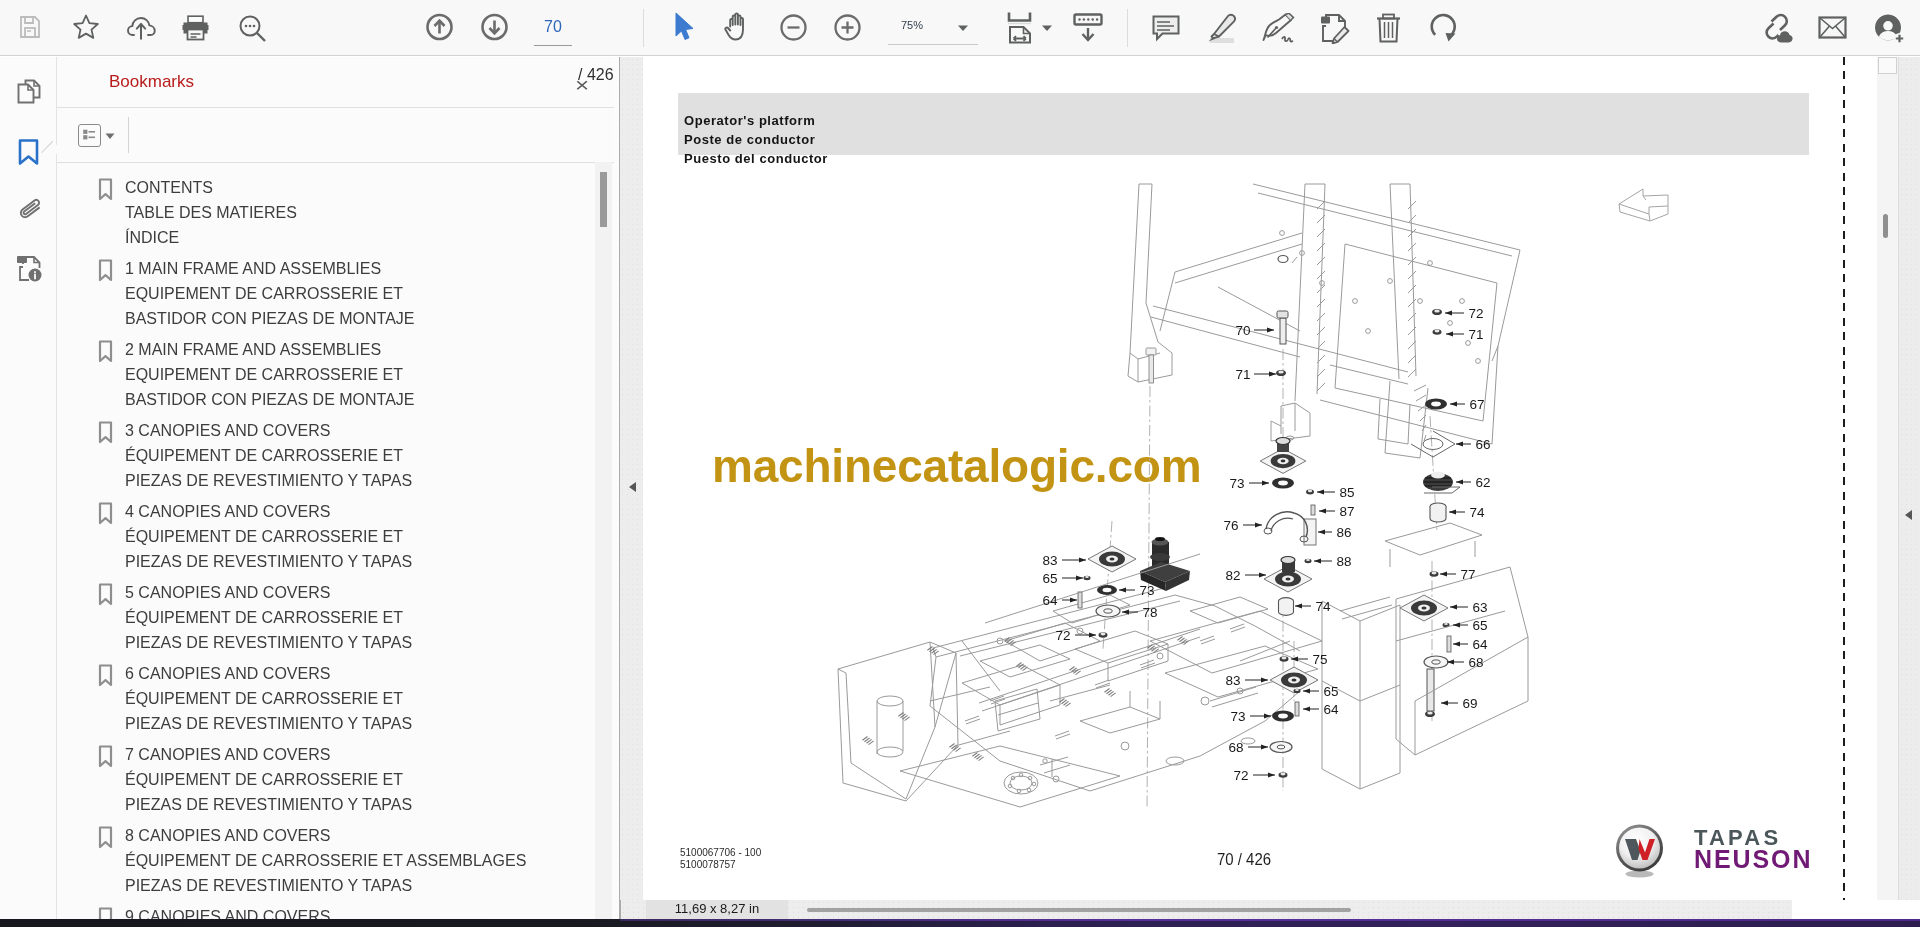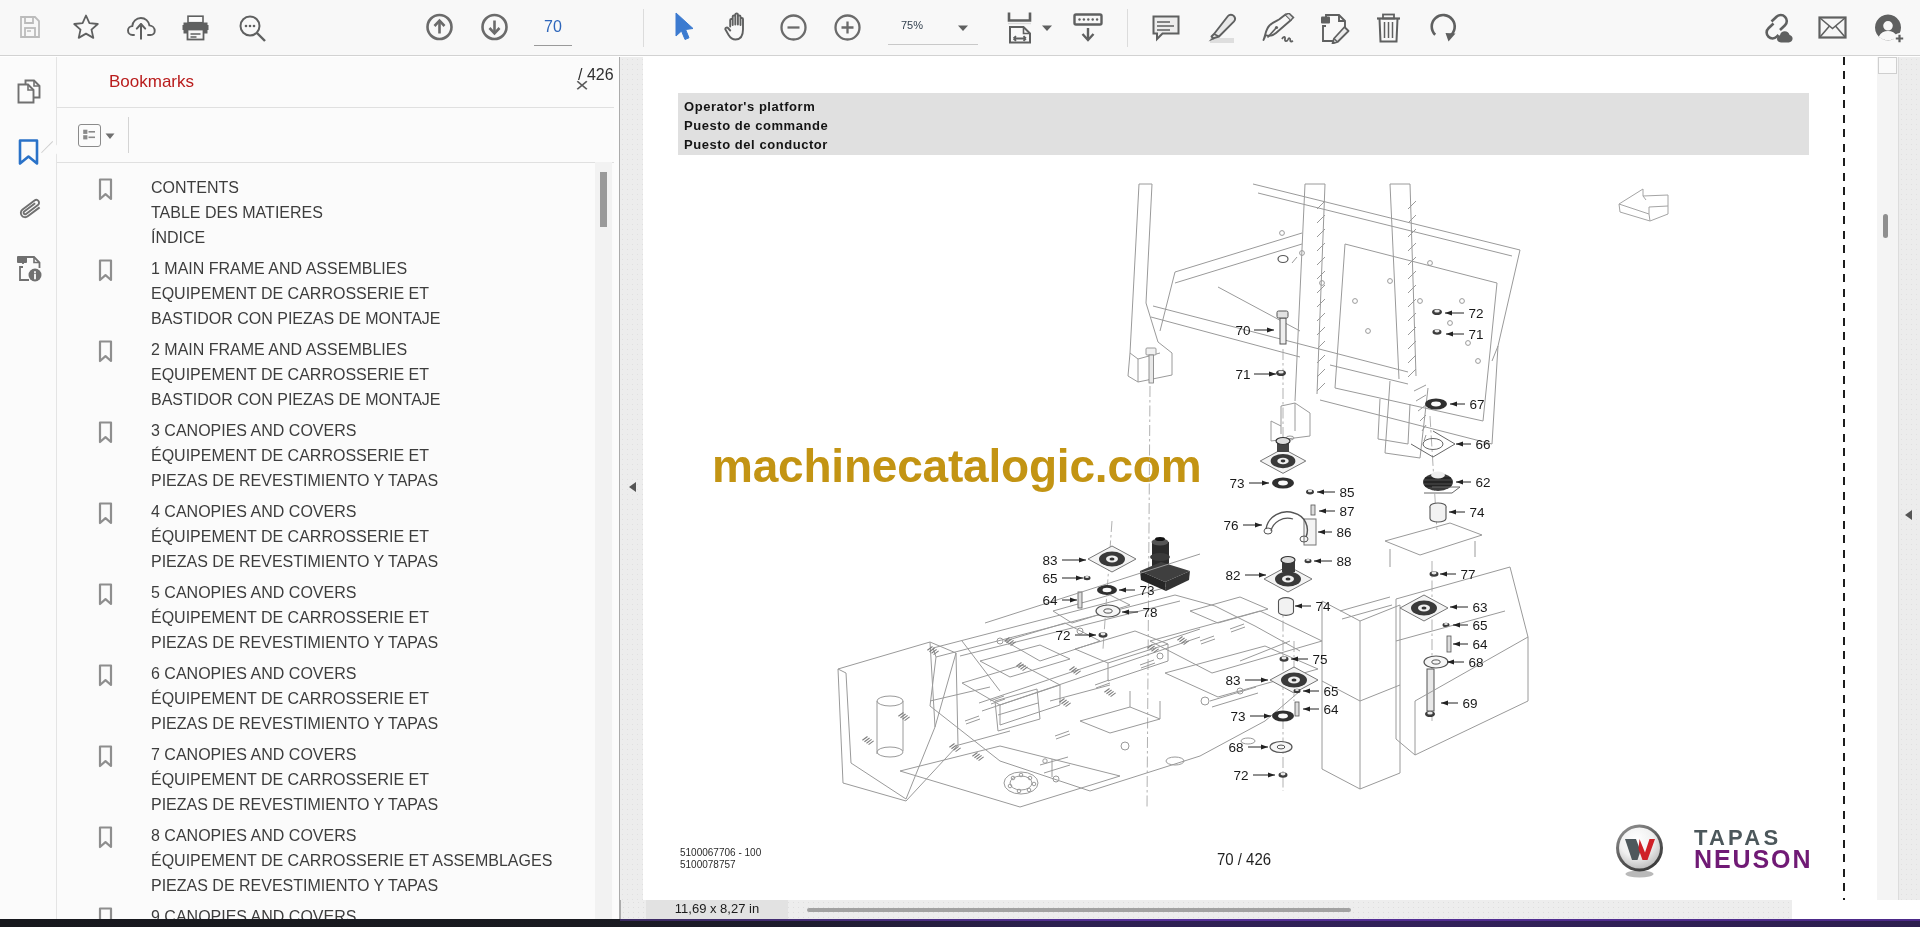--- a/index.html
+++ b/index.html
@@ -11,40 +11,40 @@
   #leftbar { left:0; top:57px; width:57px; height:862px; background:#fbfbfb; border-right:1px solid #e4e4e4; }
   #panel { left:57px; top:57px; width:557px; height:862px; background:#fbfbfb; }
   #paneltitle { position:absolute; left:20px; top:15px; font-size:17px; color:#b91c1c;margin-left:32px; }
   .hdiv { position:absolute; left:0; width:557px; height:1px; background:#e0e0e0; }
   #pborder { left:619px; top:57px; width:1px; height:862px; background:#ababab; }
   #pgap { left:614px; top:57px; width:5px; height:862px; background:#fcfcfc; }
   #canvasstrip { left:620px; top:57px; width:23px; height:843px; background:#ededed; background-image:radial-gradient(#e0e0e0 0.8px, transparent 0.9px); background-size:5px 5px; }
   #page { left:643px; top:57px; width:1234px; height:843px; background:#ffffff; }
   #hdrbar { position:absolute; left:35px; top:36px; width:1131px; height:62px; background:#e0e0e0; }
   #hdrbar div { margin-left:6px; font-size:13px; letter-spacing:0.55px; font-weight:bold; color:#141414; line-height:19px; }
-  #hdrbar { padding-top:4px; }
+  #hdrbar { padding-top:18px; }
   #watermark { position:absolute; left:69px; top:382px; font-size:46px; font-weight:bold; color:#c39413; letter-spacing:-0.2px; white-space:nowrap; }
   #fid { position:absolute; left:37px; top:790px; font-size:10px; color:#2b2b2b; line-height:11.5px; }
   #pgnum { position:absolute; left:541px; top:793px; width:120px; text-align:center; font-size:17px; color:#1f1f1f; transform:scale(0.88,1); }
   #dashline { position:absolute; left:1200px; top:0px; width:2px; height:843px;
      background-image:repeating-linear-gradient(to bottom,#1c1c1c 0 8px, transparent 8px 14.5px); }
   #rsb { left:1877px; top:57px; width:21px; height:843px; background:#f4f4f4; }
   #rsbtn { position:absolute; left:1px; top:0px; width:19px; height:17px; background:#fafafa; border:1px solid #cfcfcf; }
   #rthumb { position:absolute; left:6px; top:157px; width:5px; height:24px; background:#8f8f8f; border-radius:3px; }
   #rtools { left:1898px; top:57px; width:22px; height:843px; background:#ececec; background-image:radial-gradient(#e0e0e0 0.8px, transparent 0.9px); background-size:5px 5px; border-left:1px solid #dcdcdc; }
   #statusbar { left:620px; top:900px; width:1172px; height:19px; background:#ededed; background-image:radial-gradient(#dedede 0.8px, transparent 0.9px); background-size:5px 5px; border-left:1px solid #ababab; }
   #sizebox { position:absolute; left:25px; top:0; width:142px; height:19px; background:#e2e2e2; font-size:13px; color:#1b1b1b; text-align:center; line-height:18px; }
   #hthumb { position:absolute; left:186px; top:8px; width:544px; height:4px; background:#a2a2a2; border-radius:2px; }
   #taskbar { left:0; top:919px; width:1920px; height:8px;
      background:linear-gradient(90deg,#17181d 0%,#191a20 30%,#1e1c2e 42%,#2c2050 55%,#32215a 75%,#2c1e4e 100%); }
   #taskbar:before { content:''; position:absolute; left:620px; top:0; width:1300px; height:2px; background:linear-gradient(90deg,#3a2a60,#56309a 40%,#4c2a88 100%); }
   
   #bmlist { position:absolute; left:0; top:118px; width:536px; }
   .bmitem { position:relative; margin-bottom:6px; }
-  .bmtext { margin-left:94px; font-size:16px; line-height:25px; color:#3d3d3d; }
+  .bmtext { margin-left:68px; font-size:16px; line-height:25px; color:#3d3d3d; }
   .bmicon { position:absolute; left:41px; top:3px; }
   #psbtrack { position:absolute; left:538px; top:105px; width:17px; height:757px; background:#f2f2f2; }
   #psbthumb { position:absolute; left:543px; top:115px; width:7px; height:55px; background:#9a9a9a; }
   #psbdown { position:absolute; left:538px; top:826px; width:17px; height:36px; background:#f2f2f2; }
 </style>
 </head>
 <body>
 <div id="toolbar" class="abs"></div>
 <div id="leftbar" class="abs"></div>
 <div id="panel" class="abs">
@@ -130,21 +130,21 @@
   <div id="psbtrack"></div>
   <div id="psbthumb"></div>
   <div id="psbdown"></div>
 </div>
 <div id="pgap" class="abs"></div>
 <div id="pborder" class="abs"></div>
 <div id="canvasstrip" class="abs"></div>
 <div id="page" class="abs">
   <div id="hdrbar">
     <div>Operator's platform</div>
-    <div>Puesto de commande</div>
+    <div>Poste de conductor</div>
     <div>Puesto del conductor</div>
   </div>
   <div id="watermark">machinecatalogic.com</div>
   <div id="fid">5100067706 - 100<br>5100078757</div>
   <div id="pgnum">70 / 426</div>
   <div id="dashline"></div>
   <svg class="abs" style="left:0;top:0" width="1234" height="844" viewBox="643 56 1234 844" fill="none">
 <line x1="1139" y1="183" x2="1130" y2="352" stroke="#9a9a9a" stroke-width="1"></line>
 <line x1="1152" y1="183" x2="1146" y2="302" stroke="#9a9a9a" stroke-width="1"></line>
 <line x1="1139" y1="183" x2="1152" y2="183" stroke="#9a9a9a" stroke-width="1"></line>

